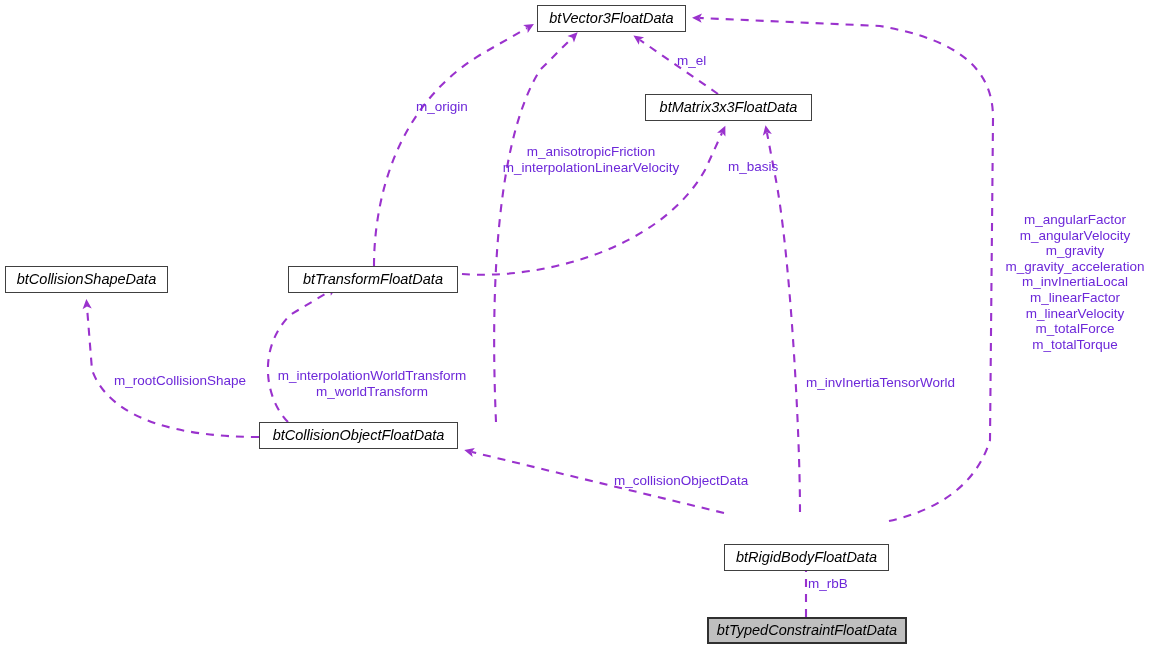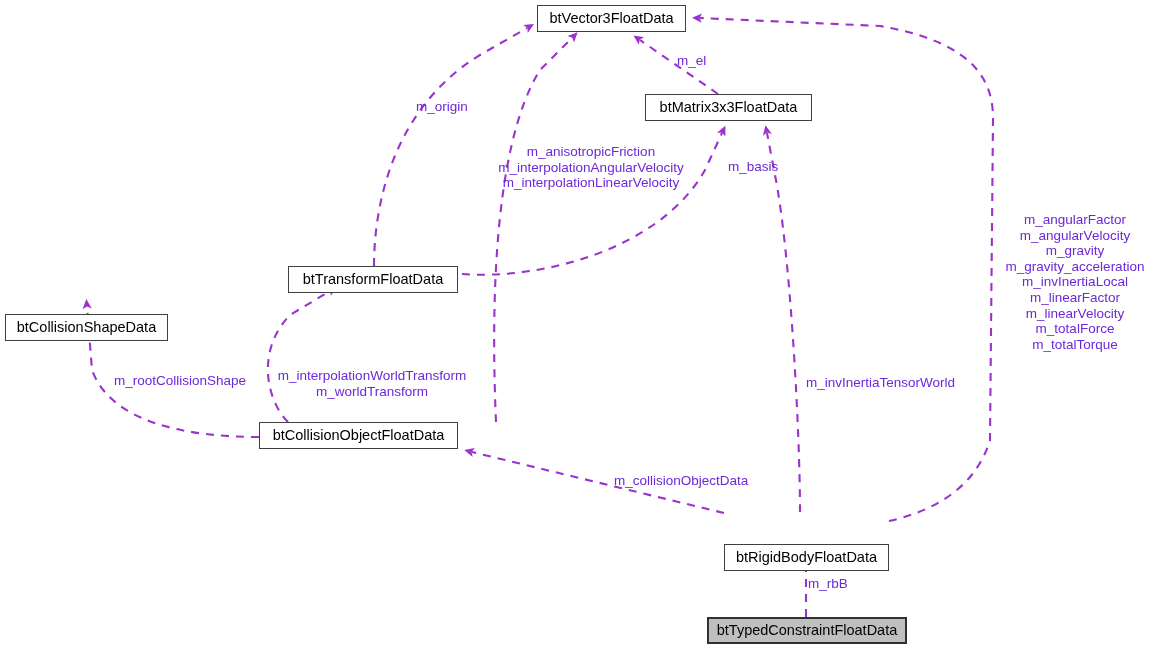--- a/index.html
+++ b/index.html
@@ -31,20 +31,21 @@
     color: #000000;
     font-size: 14.5px;
     line-height: 1;
     display: flex;
     align-items: center;
     justify-content: center;
     white-space: nowrap;
     padding: 0 9px;
     height: 27px;
     z-index: 5;
+    font-style: italic;
   }
   .node.highlight {
     background: #bfbfbf;
     border: 2px solid #303030;
     text-align: right;
   }
   .edge-label {
     position: absolute;
     color: #6d28d9;
     font-size: 13.5px;
@@ -94,21 +95,21 @@
   </svg>
 
   <div class="node" style="left:537px; top:5px; width:149px;">
     <span>btVector3FloatData</span>
   </div>
 
   <div class="node" style="left:645px; top:94px; width:167px;">
     <span>btMatrix3x3FloatData</span>
   </div>
 
-  <div class="node" style="left:5px; top:266px; width:163px;margin-top:48px;">
+  <div class="node" style="left:5px; top:266px; width:163px;">
     <span>btCollisionShapeData</span>
   </div>
 
   <div class="node" style="left:288px; top:266px; width:170px;align-items:center;">
     <span>btTransformFloatData</span>
   </div>
 
   <div class="node" style="left:259px; top:422px; width:199px;">
     <span>btCollisionObjectFloatData</span>
   </div>
@@ -120,21 +121,20 @@
   <div class="node highlight" style="left:707px; top:617px; width:200px;">
     <span>btTypedConstraintFloatData</span>
   </div>
 
   <div class="edge-label" style="left:416px; top:99px;">m_origin</div>
 
   <div class="edge-label" style="left:677px; top:53px;">m_el</div>
 
   <div class="edge-label multi" style="left:486px; top:144px; width:210px; text-align:center;">
     <div>m_anisotropicFriction</div>
-    <div>m_interpolationAngularVelocity</div>
     <div>m_interpolationLinearVelocity</div>
   </div>
 
   <div class="edge-label" style="left:728px; top:159px;">m_basis</div>
 
   <div class="edge-label multi" style="left:1000px; top:212px; width:150px; text-align:center;">
     <div>m_angularFactor</div>
     <div>m_angularVelocity</div>
     <div>m_gravity</div>
     <div>m_gravity_acceleration</div>

